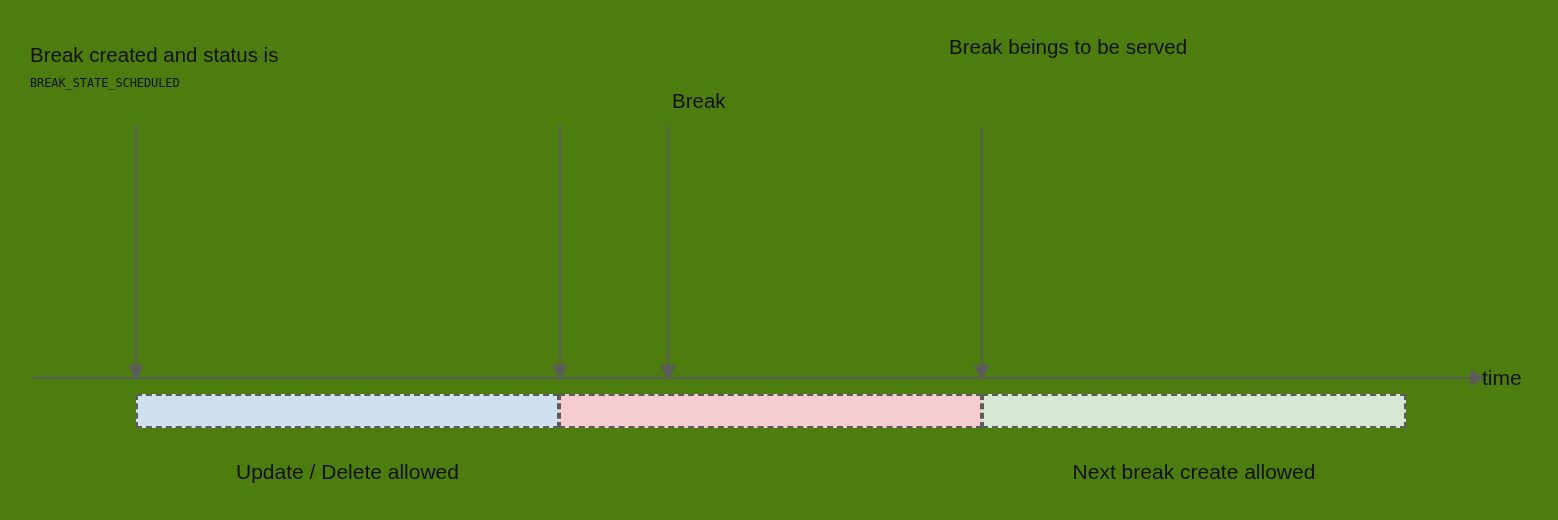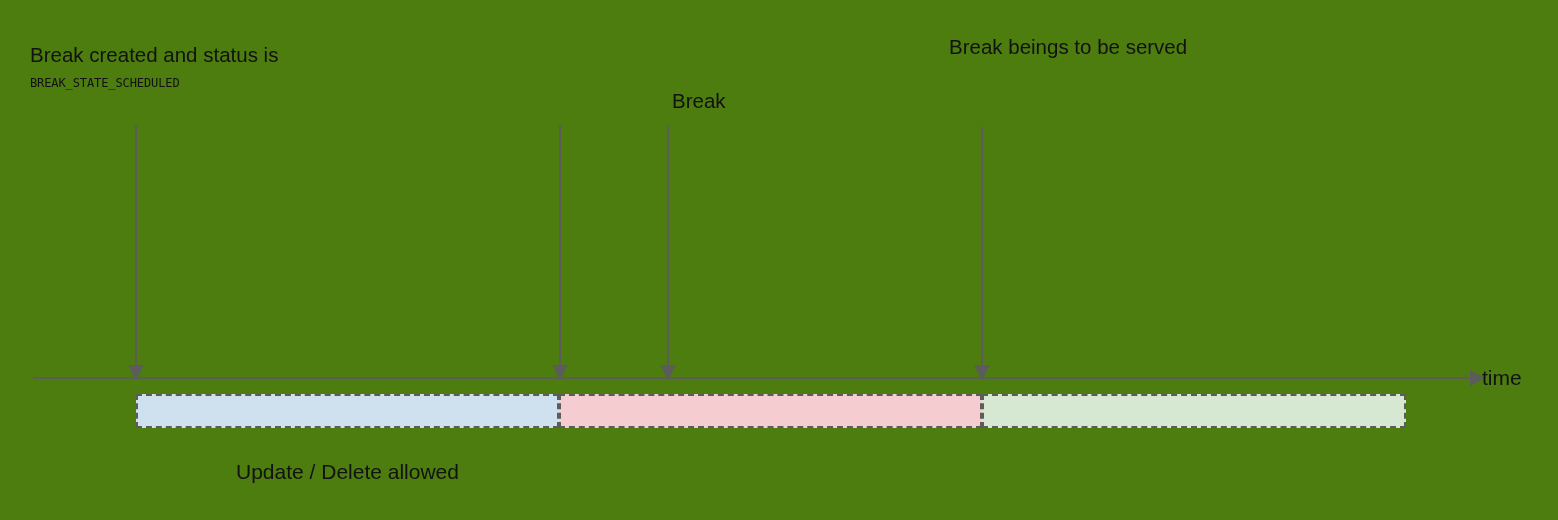--- a/index.html
+++ b/index.html
@@ -113,14 +113,15 @@
 
   <div id="axis-line" style="left: 33px; top: 377px; width: 1437px;"></div>
   <div id="axis-head" style="left: 1470px; top: 370px;"></div>
   <div id="axis-label" style="left: 1482px; top: 366px;">time</div>
 
   <div class="segment" id="segment-0" style="left: 136px; width: 423px; top: 394px; height: 34px; background: rgb(207, 224, 239); border-color: rgb(92, 92, 92);"></div>
   <div class="segment" id="segment-1" style="left: 559px; width: 423px; top: 394px; height: 34px; background: rgb(245, 205, 208); border-color: rgb(92, 92, 92);"></div>
   <div class="segment" id="segment-2" style="left: 982px; width: 424px; top: 394px; height: 34px; background: rgb(215, 232, 210); border-color: rgb(92, 92, 92);"></div>
 
   <div class="caption" id="caption-0" style="left: 347.5px; top: 460px;">Update / Delete allowed</div>
+  <div class="caption" id="caption-2" style="left: 1194px; top: 460px;">Next break create allowed</div>
 
 </div>
 
 </body></html>

